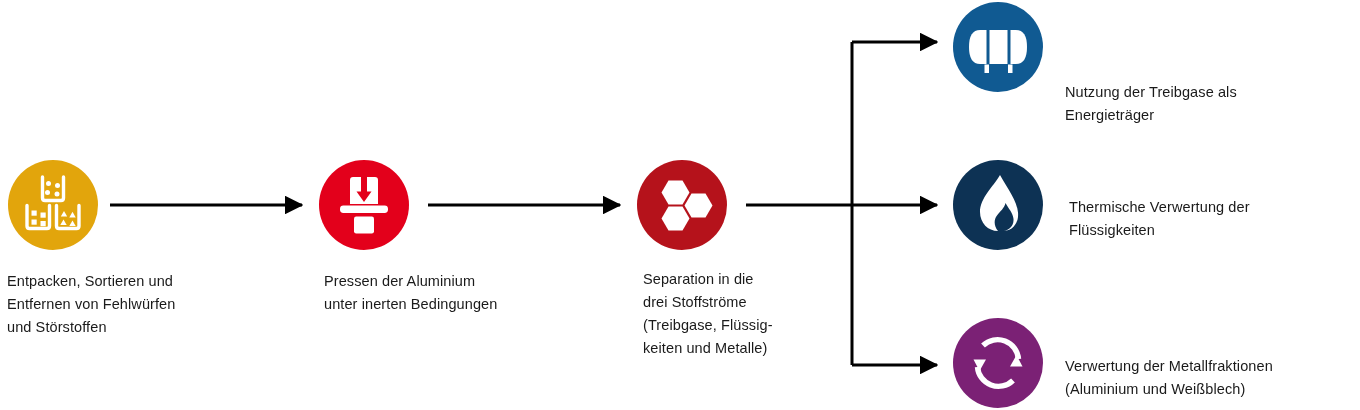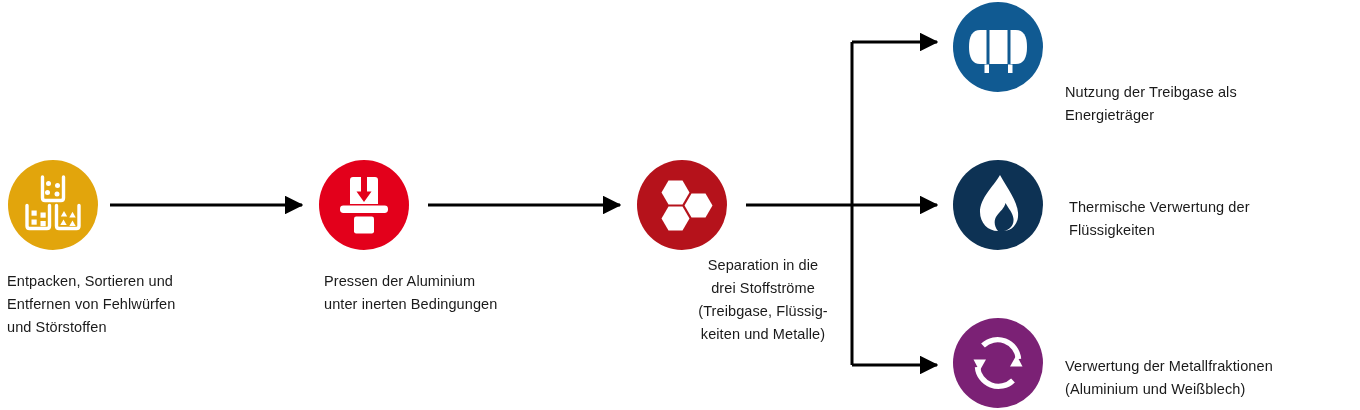--- a/index.html
+++ b/index.html
@@ -48,21 +48,21 @@
   .caption {
     position: absolute;
     font-size: 14.5px;
     line-height: 23px;
     color: #1a1a1a;
     white-space: pre-line;
     letter-spacing: 0.1px;
   }
   .caption-step1 { left: 7px;    top: 270px; width: 250px; }
   .caption-step2 { left: 324px;  top: 270px; width: 260px; }
-  .caption-step3 { left: 643px;  top: 254px; width: 240px; text-align: center; }
+  .caption-step3 { left: 643px;  top: 268px; width: 240px; }
   .caption-out1  { left: 1065px; top: 38px;  width: 290px; margin-top: 43px; }
   .caption-out2  { left: 1069px; top: 196px; width: 290px; }
   .caption-out3  { left: 1065px; top: 355px; width: 300px; }
 
   
   #connectors {
     position: absolute;
     left: 0;
     top: 0;
     width: 1360px;

